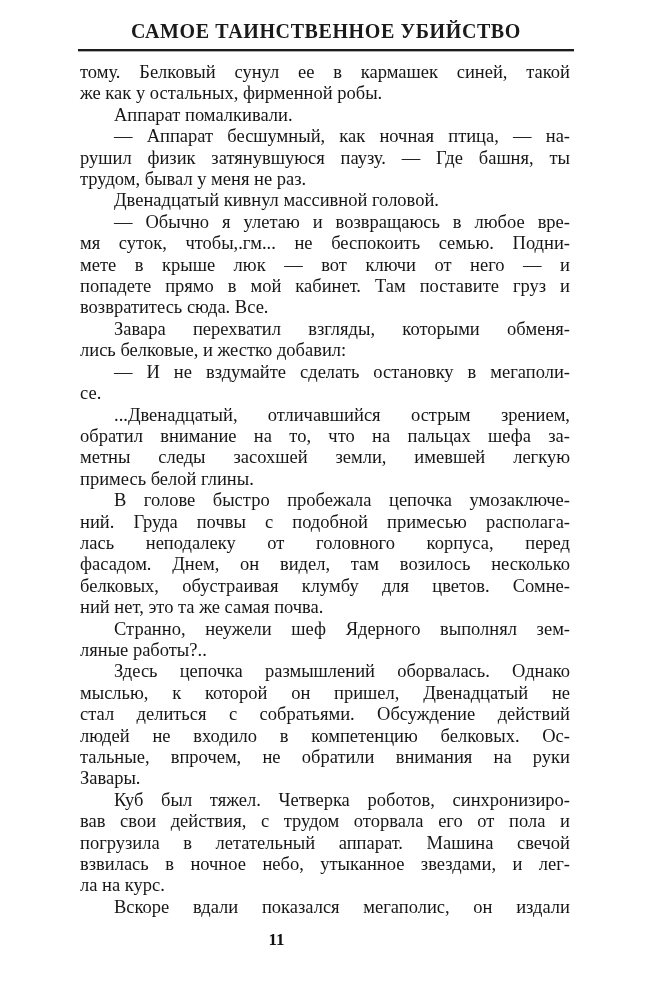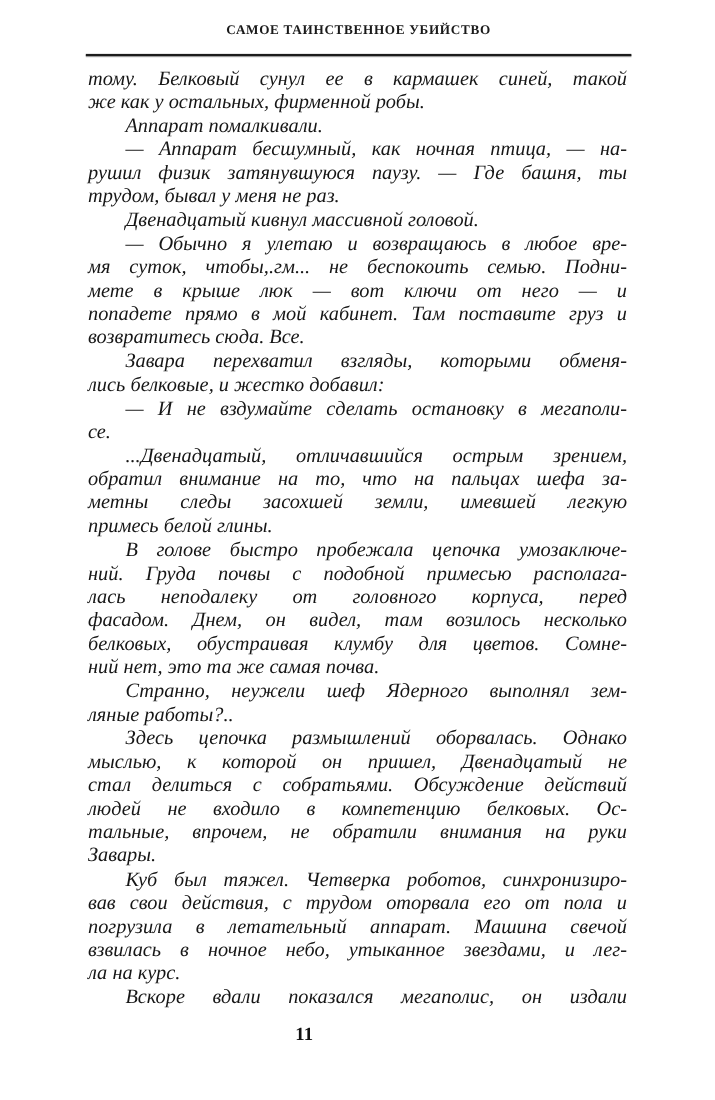--- a/index.html
+++ b/index.html
@@ -15,21 +15,21 @@
     color: #161616;
     font-family: "Liberation Serif", "DejaVu Serif", serif;
     overflow: hidden;
   }
   .running-header {
     position: absolute;
     top: 20px;
     left: 78px;
     width: 496px;
     text-align: center;
-    font-size: 12px;
+    font-size: 20px;
     font-weight: bold;
     letter-spacing: 0.6px;
     color: #1a1a1a;
     white-space: nowrap;
   }
   .header-rule {
     position: absolute;
     top: 49px;
     left: 78px;
     width: 496px;
@@ -44,21 +44,20 @@
     width: 490px;
     font-size: 18.5px;
     line-height: 21.4px;
   }
   .line {
     text-align: justify;
     text-align-last: justify;
     text-justify: inter-word;
     white-space: normal;
     min-height: 21.4px;
-    font-style: italic;
   }
   .line.indent {
     text-indent: 34px;
   }
   .line.last {
     text-align-last: left;
   }
   .page-number {
     position: absolute;
     top: 930px;

